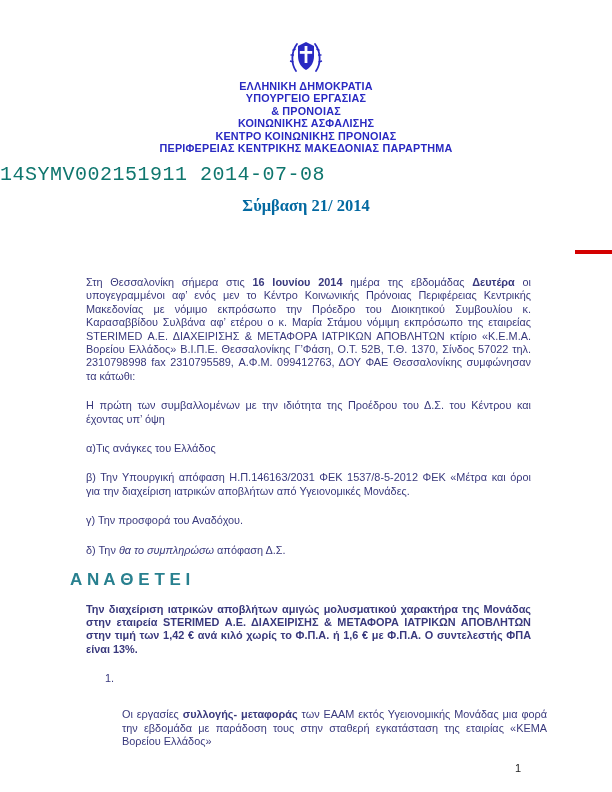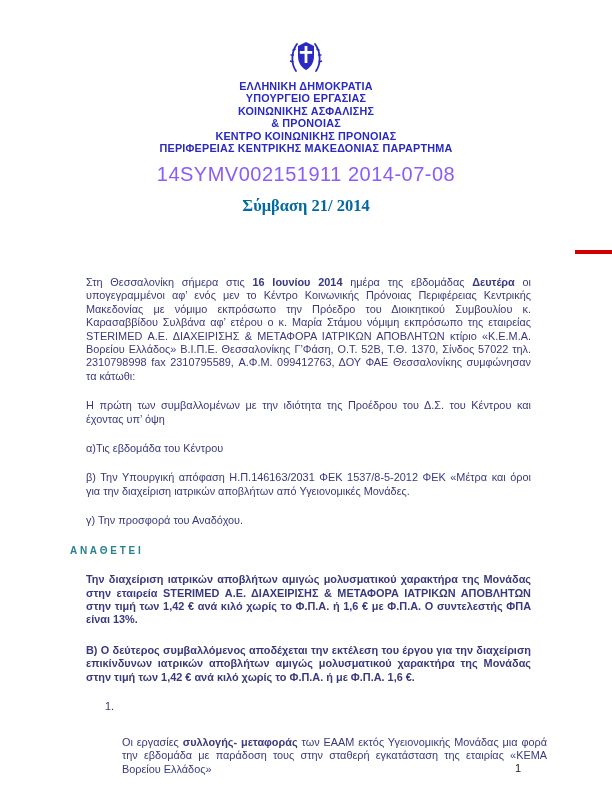--- a/index.html
+++ b/index.html
@@ -20,24 +20,24 @@
     position:absolute; top:80px; left:0; right:0;
     text-align:center;
     color:#2a2ac2;
     font-weight:bold;
     font-size:10.8px;
     line-height:12.4px;
     letter-spacing:0.2px;
   }
   .stamp {
     position:absolute; top:163px; left:0; right:0;
-    text-align:center;
-    color:#8b5cf6;
+    color:#0f766e;
     font-size:20px;
     letter-spacing:0.5px;
+    font-family:Liberation Mono, monospace;
   }
   .title {
     position:absolute; top:196px; left:0; right:0;
     text-align:center;
     font-family:"Liberation Serif", serif;
     font-weight:bold;
     font-size:16.5px;
     color:#0369a1;
   }
   .redline {
@@ -51,21 +51,21 @@
     font-size:10.9px;
     line-height:13.4px;
     text-align:justify;
   }
   .body p { margin:16px; }
   .b { font-weight:bold; }
   .i { font-style:italic; }
   .award-heading {
     margin-top:13px; margin-bottom:4px;
     font-weight:bold;
-    font-size:10px;
+    font-size:17px;
     color:#28808f;
     text-align:left;
   }
   .bold-para { font-weight:bold; }
   .gap-lg { margin-top:17px !important; }
   .gap-sm { margin-top:6px !important; }
   .list { margin-top:16px; margin-left:35px; }
   .li { display:flex; }
   .li .marker { width:17px; flex:0 0 17px; }
   .li .li-text { flex:1; text-align:justify;margin-top:36px; }
@@ -95,43 +95,43 @@
       </g>
       <path d="M19 4 L27 8 V18 C27 25 23.5 29.5 19 32 C14.5 29.5 11 25 11 18 V8 Z" fill="#2a2ac2"></path>
       <rect x="17.6" y="8" width="2.8" height="17" fill="#ffffff"></rect>
       <rect x="12.8" y="13" width="12.4" height="2.8" fill="#ffffff"></rect>
     </svg>
   </div>
 
   <div class="letterhead">
     <div class="lh-line">ΕΛΛΗΝΙΚΗ ΔΗΜΟΚΡΑΤΙΑ</div>
     <div class="lh-line">ΥΠΟΥΡΓΕΙΟ ΕΡΓΑΣΙΑΣ</div>
+    <div class="lh-line">&amp; ΠΡΟΝΟΙΑΣ</div>
     <div class="lh-line">ΚΟΙΝΩΝΙΚΗΣ ΑΣΦΑΛΙΣΗΣ</div>
-    <div class="lh-line">&amp; ΠΡΟΝΟΙΑΣ</div>
     <div class="lh-line">ΚΕΝΤΡΟ ΚΟΙΝΩΝΙΚΗΣ ΠΡΟΝΟΙΑΣ</div>
     <div class="lh-line">ΠΕΡΙΦΕΡΕΙΑΣ ΚΕΝΤΡΙΚΗΣ ΜΑΚΕΔΟΝΙΑΣ ΠΑΡΑΡΤΗΜΑ</div>
   </div>
 
   <div class="stamp">14SYMV002151911 2014-07-08</div>
 
   <div class="title">Σύμβαση 21/ 2014</div>
 
   <div class="redline"></div>
 
   <div class="body">
     <p class="para"><span>Στη Θεσσαλονίκη σήμερα στις </span><span class="b">16 Ιουνίου 2014</span><span> ημέρα της εβδομάδας </span><span class="b">Δευτέρα</span><span> οι υπογεγραμμένοι αφ’ ενός μεν το Κέντρο Κοινωνικής Πρόνοιας Περιφέρειας Κεντρικής Μακεδονίας με νόμιμο εκπρόσωπο την Πρόεδρο του Διοικητικού Συμβουλίου κ. Καρασαββίδου Συλβάνα αφ’ ετέρου ο κ. Μαρία Στάμου νόμιμη εκπρόσωπο της εταιρείας STERIMED Α.Ε. ΔΙΑΧΕΙΡΙΣΗΣ &amp; ΜΕΤΑΦΟΡΑ ΙΑΤΡΙΚΩΝ ΑΠΟΒΛΗΤΩΝ κτίριο «Κ.Ε.Μ.Α. Βορείου Ελλάδος» Β.Ι.Π.Ε. Θεσσαλονίκης Γ’Φάση, Ο.Τ. 52Β, Τ.Θ. 1370, Σίνδος 57022 τηλ. 2310798998 fax 2310795589, Α.Φ.Μ. 099412763, ΔΟΥ ΦΑΕ Θεσσαλονίκης συμφώνησαν τα κάτωθι:</span></p>
     <p class="para"><span>Η πρώτη των συμβαλλομένων με την ιδιότητα της Προέδρου του Δ.Σ. του Κέντρου και έχοντας υπ’ όψη</span></p>
-    <p class="para"><span>α)Τις εβδομάδα του Κέντρου</span></p>
+    <p class="para"><span>α)Τις ανάγκες του Ελλάδος</span></p>
     <p class="para"><span>β) Την Υπουργική απόφαση Η.Π.146163/2031 ΦΕΚ 1537/8-5-2012 ΦΕΚ «Μέτρα και όροι για την διαχείριση ιατρικών αποβλήτων από Υγειονομικές Μονάδες.</span></p>
     <p class="para"><span>γ) Την προσφορά του Αναδόχου.</span></p>
+    <p class="para"><span>δ) Την </span><span class="i">θα το συμπληρώσω</span><span> απόφαση Δ.Σ.</span></p>
 
     <div class="award-heading">Α Ν Α Θ Ε Τ Ε Ι</div>
 
     <p class="para bold-para"><span class="b">Την διαχείριση ιατρικών αποβλήτων αμιγώς μολυσματικού χαρακτήρα της Μονάδας στην εταιρεία STERIMED Α.Ε. ΔΙΑΧΕΙΡΙΣΗΣ &amp; ΜΕΤΑΦΟΡΑ ΙΑΤΡΙΚΩΝ ΑΠΟΒΛΗΤΩΝ στην τιμή των 1,42 € ανά κιλό χωρίς το Φ.Π.Α. ή 1,6 € με Φ.Π.Α. Ο συντελεστής ΦΠΑ είναι 13%.</span></p>
-    <p class="para bold-para gap-lg"><span class="b">Β) Ο δεύτερος συμβαλλόμενος αποδέχεται την εκτέλεση του έργου για την διαχείριση επικίνδυνων ιατρικών αποβλήτων αμιγώς μολυσματικού χαρακτήρα της Μονάδας στην τιμή των 1,42 € ανά κιλό χωρίς το Φ.Π.Α. ή με Φ.Π.Α. 1,6 €.</span></p>
 
     <div class="list">
       <div class="li">
         <span class="marker">1.</span>
         <span class="li-text"><span>Οι εργασίες </span><span class="b">συλλογής- μεταφοράς</span><span> των ΕΑΑΜ εκτός Υγειονομικής Μονάδας μια φορά την εβδομάδα με παράδοση τους στην σταθερή εγκατάσταση της εταιρίας «ΚΕΜΑ Βορείου Ελλάδος»</span></span>
       </div>
     </div>
   </div>
 
   <div class="pagenum">1</div>

